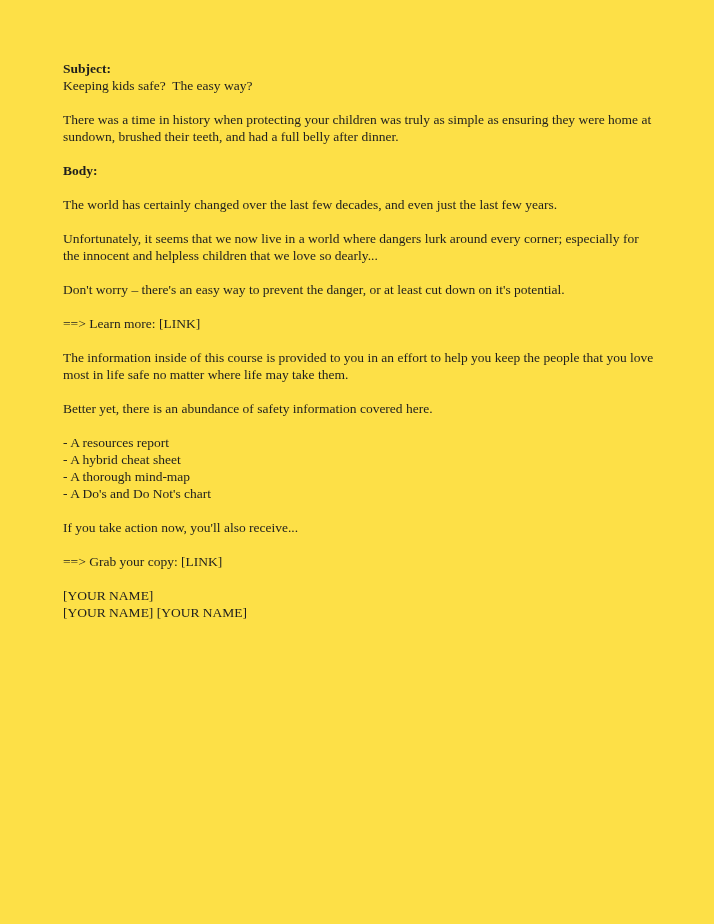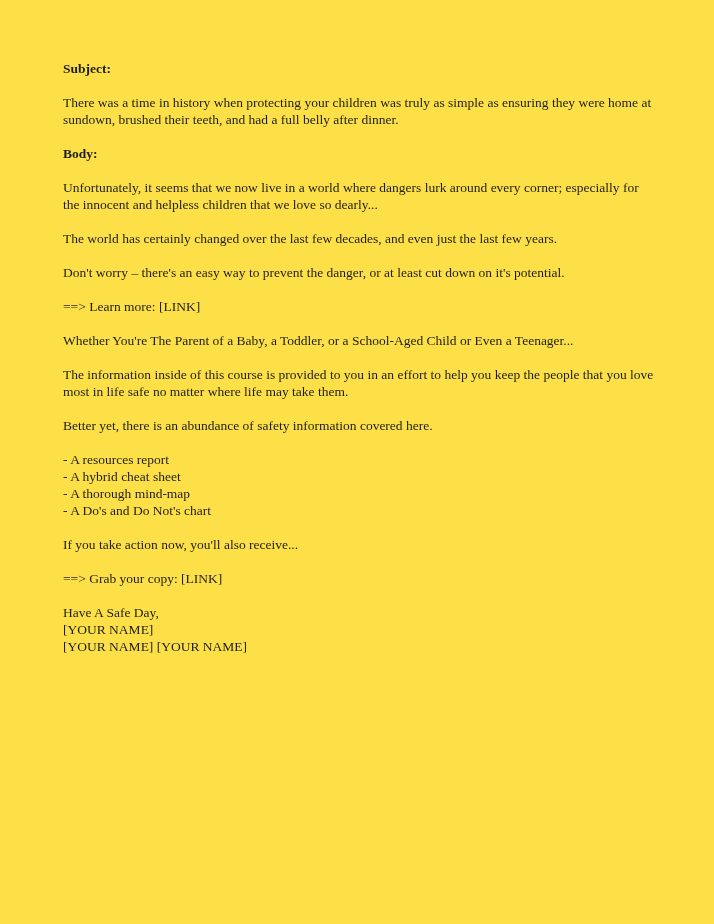--- a/index.html
+++ b/index.html
@@ -30,47 +30,46 @@
     white-space: pre-wrap;
   }
 </style>
 </head>
 <body>
 
 <div class="page">
 
   <div class="block">
     <div class="line bold">Subject:</div>
+    <div class="line">Keeping kids safe?  The easy way?</div>
   </div>
 
   <div class="block line">There was a time in history when protecting your children was truly as simple as ensuring they were home at sundown, brushed their teeth, and had a full belly after dinner.</div>
 
   <div class="block">
     <div class="line bold">Body:</div>
   </div>
+  <div class="block line">The world has certainly changed over the last few decades, and even just the last few years.</div>
   <div class="block line">Unfortunately, it seems that we now live in a world where dangers lurk around every corner; especially for the innocent and helpless children that we love so dearly...</div>
-  <div class="block line">The world has certainly changed over the last few decades, and even just the last few years.</div>
   <div class="block line">Don't worry – there's an easy way to prevent the danger, or at least cut down on it's potential.</div>
 
   <div class="block line">==&gt; Learn more: [LINK]</div>
 
-  <div class="block line">Whether You're The Parent of a Baby, a Toddler, or a School-Aged Child or Even a Teenager...</div>
   <div class="block line">The information inside of this course is provided to you in an effort to help you keep the people that you love most in life safe no matter where life may take them.</div>
   <div class="block line">Better yet, there is an abundance of safety information covered here.</div>
   <div class="block">
     <div class="line">- A resources report</div>
     <div class="line">- A hybrid cheat sheet</div>
     <div class="line">- A thorough mind-map</div>
     <div class="line">- A Do's and Do Not's chart</div>
   </div>
 
   <div class="block line">If you take action now, you'll also receive...</div>
 
   <div class="block line">==&gt; Grab your copy: [LINK]</div>
 
 
   <div class="block">
-    <div class="line">Have A Safe Day,</div>
     <div class="line">[YOUR NAME]</div>
     <div class="line">[YOUR NAME] [YOUR NAME]</div>
   </div>
 
 </div>
 
 </body></html>

